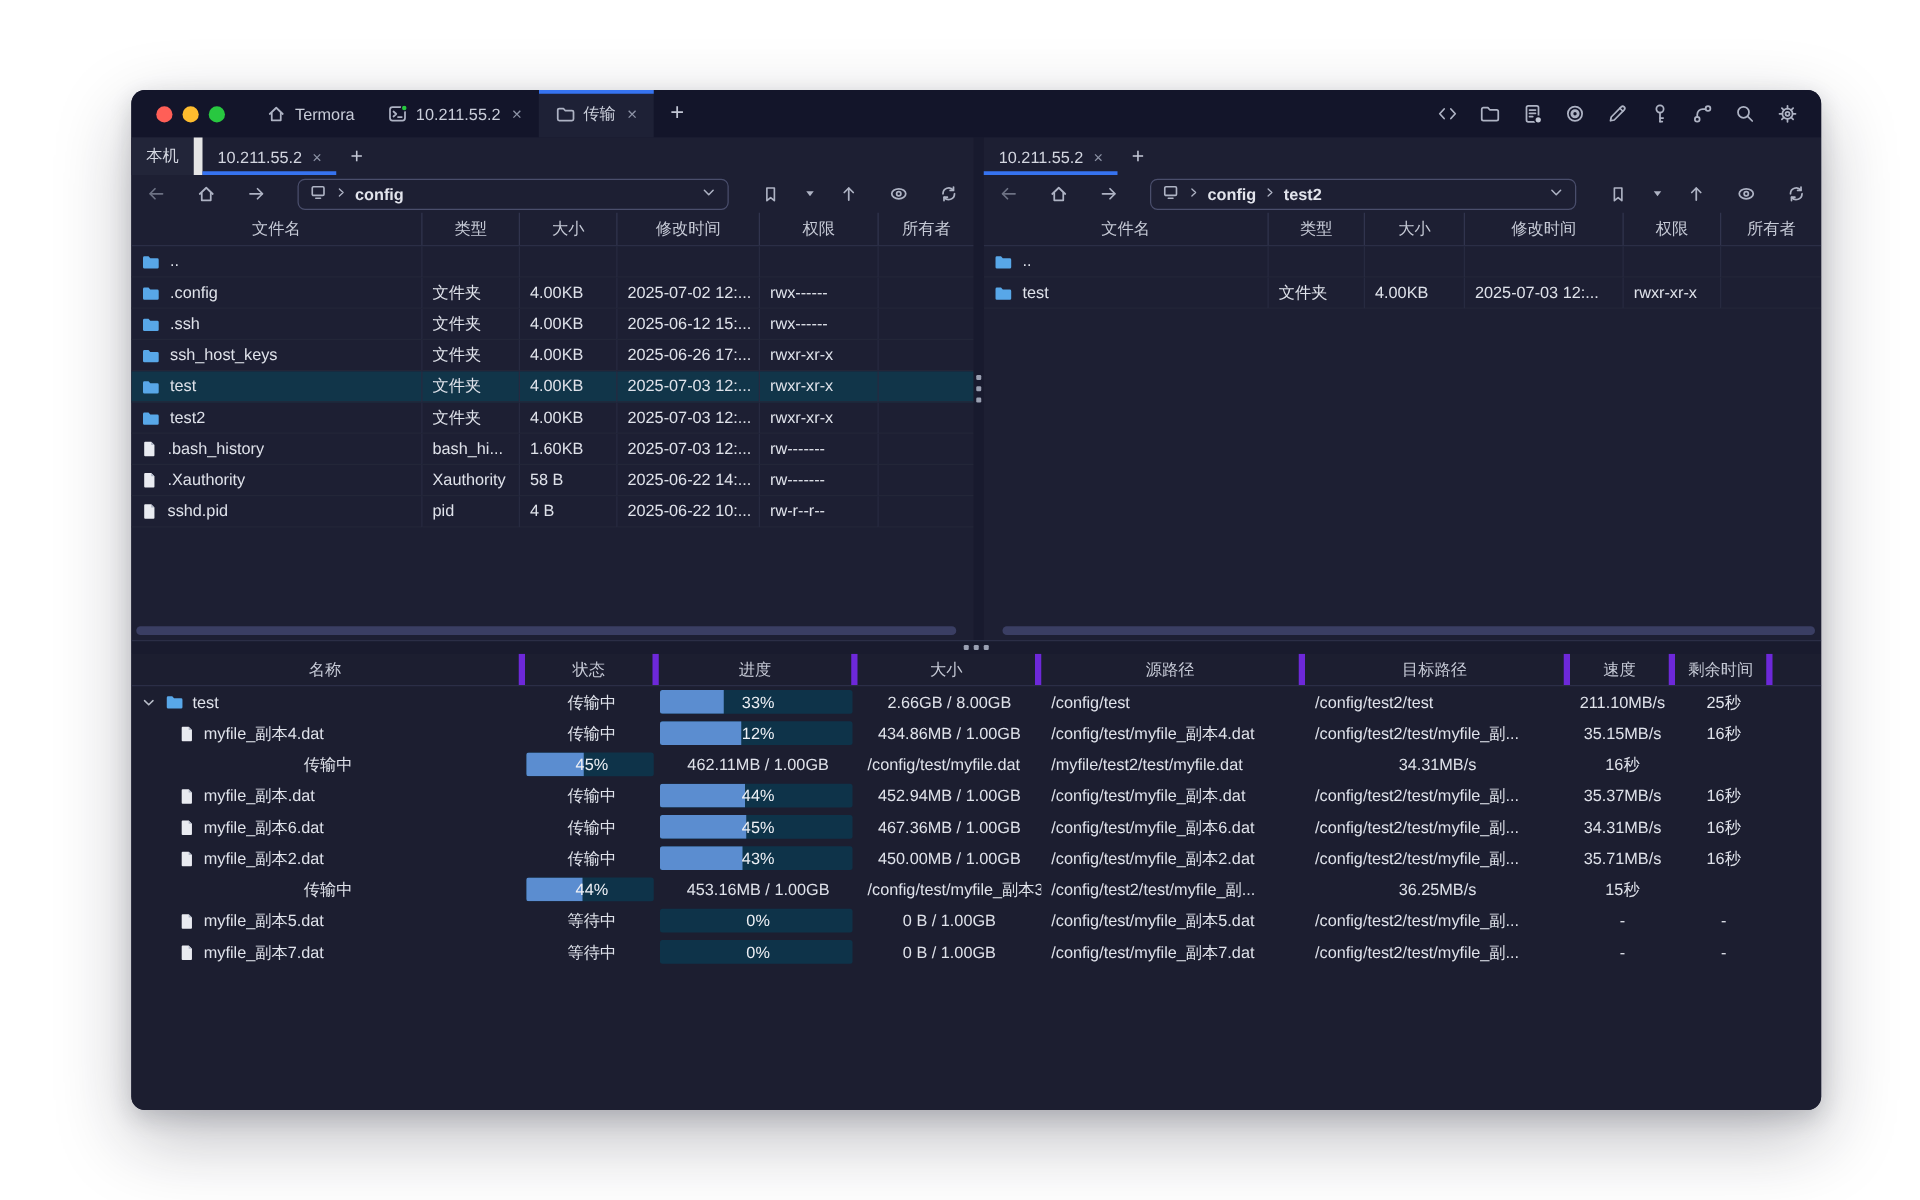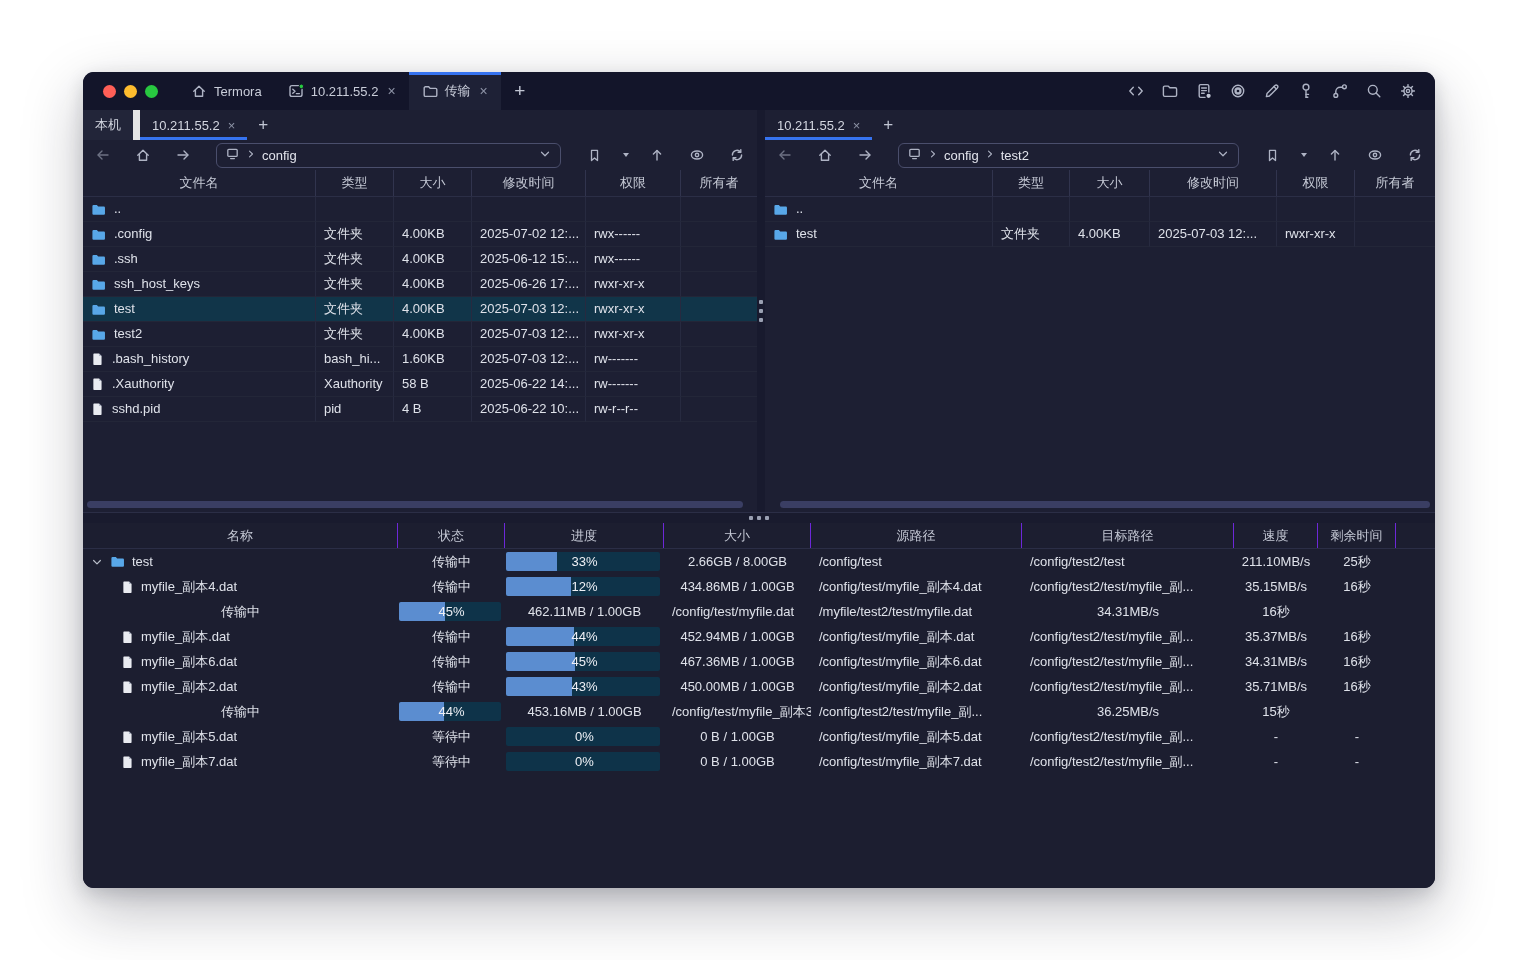--- a/index.html
+++ b/index.html
@@ -1,17 +1,17 @@
 <!DOCTYPE html>
 <html><head>
 <meta charset="utf-8">
 <style>
   html,body{margin:0;padding:0;background:#ffffff;}
   body{width:1536px;height:960px;overflow:hidden;font-family:"Liberation Sans","DejaVu Sans",sans-serif;}
-  .window{position:absolute;left:83px;top:72px;width:1352px;height:816px;background:#1d1f33;border-radius:11px;
+  .window{position:absolute;left:105px;top:72px;width:1352px;height:816px;background:#1d1f33;border-radius:11px;
     overflow:hidden;display:flex;flex-direction:column;color:#dfe2ea;font-size:13px;
     box-shadow:0 22px 60px rgba(20,22,40,.28),0 6px 18px rgba(20,22,40,.16);}
   
   .titlebar{flex:0 0 38px;background:#13152a;display:flex;align-items:stretch;}
   .traffic{display:flex;gap:8px;align-items:center;padding:0 20px 0 20px;}
   .tdot{width:13px;height:13px;border-radius:50%;}
   .tab{display:flex;align-items:center;gap:7px;padding:0 13px;color:#c9cdd9;cursor:default;}
   .tab .close{color:#8d93a6;font-size:14px;margin-left:2px;}
   .tab.active{background:#1e2136;box-shadow:inset 0 3px 0 0 #3673f0;}
   .newtab{width:38px;display:flex;align-items:center;justify-content:center;color:#c2c6d4;font-size:19px;font-weight:300;}
@@ -26,21 +26,21 @@
   .pane.right{flex:1;}
   .vsplit{width:8px;background:#181a2e;position:relative;cursor:col-resize;}
   .vdots{position:absolute;left:50%;top:190px;transform:translateX(-50%);display:flex;flex-direction:column;gap:5px;}
   .vdots i,.hdots i{width:4px;height:4px;background:#9aa0b2;border-radius:1px;display:block;}
   .ptabs{flex:0 0 30px;display:flex;align-items:stretch;}
   .ptab{display:flex;align-items:center;gap:6px;padding:0 12px;position:relative;color:#d3d6e0;}
   .ptab.first{border-right:7px solid #e5e5e5;background:#222539;}
   .ptab.active::after{content:"";position:absolute;left:0;right:0;bottom:0;height:3px;background:#3673f0;}
   .ptab .close{color:#8d93a6;font-size:13px;margin-left:2px;}
   .ptab-plus{width:32px;display:flex;align-items:center;justify-content:center;color:#c2c6d4;font-size:17px;font-weight:300;}
-  .nav{flex:0 0 30px;display:flex;align-items:center;padding:0 8px;gap:16px;}
+  .nav{flex:0 0 30px;display:flex;align-items:center;padding:0 8px;gap:16px;font-weight:bold;}
   .nbtn{width:24px;height:24px;display:flex;align-items:center;justify-content:center;flex:0 0 auto;}
   .nbtn.dim svg.ic{stroke:#6d7284;}
   .pathbox{flex:1;height:23px;border:1px solid #4a4e6c;border-radius:6px;display:flex;align-items:center;gap:5px;
     padding:0 8px;margin:0 5px;min-width:0;color:#e2e4ec;}
   .pathbox .pvchev{margin-left:auto;}
   .caret{width:0;height:0;border-left:3.5px solid transparent;border-right:3.5px solid transparent;border-top:4px solid #aeb3c4;margin-left:1px;}
   
   .ftable{flex:1;position:relative;overflow:hidden;}
   .grid-l{display:grid;grid-template-columns:233px 78px 78px 114px 95px 1fr;}
   .grid-r{display:grid;grid-template-columns:228px 77px 80px 127px 78px 1fr;}
@@ -58,21 +58,21 @@
   .hscroll{position:absolute;height:7px;border-radius:4px;background:#3a3e63;bottom:4px;}
   .pane.left .hscroll{left:4px;right:14px;}
   .pane.right .hscroll{left:15px;right:5px;}
   
   .hsplit{flex:0 0 10px;background:#191b2e;border-top:1px solid #2b2e46;position:relative;cursor:row-resize;}
   .hdots{position:absolute;top:50%;left:50%;transform:translate(-50%,-50%);display:flex;gap:4px;}
   
   .transfer{flex:1;display:flex;flex-direction:column;background:#1c1e30;min-height:0;}
   .grid-t{display:grid;grid-template-columns:315px 107px 159px 147px 211px 212px 84px 78px 1fr;}
   .thead{height:25px;border-bottom:1px solid #2b2e46;}
-  .thead .hcell{border-right:1px solid #6d28d9;}
+  .thead .hcell{border-right:5px solid #6d28d9;}
   .thead .hcell:last-child{border-right:none;}
   .trow{height:25px;}
   .tcell{line-height:25px;white-space:nowrap;overflow:hidden;}
   .tcell.left{padding:0 8px;}
   .tcell.center{text-align:center;}
   .tcell.namec{display:flex;align-items:center;gap:7px;padding-left:8px;}
   .tcell.namec.child{padding-left:38px;}
   .chev{display:flex;align-items:center;flex:0 0 auto;}
   .pcel{position:relative;}
   .ptrack{position:absolute;left:1px;right:4px;top:3px;bottom:3px;background:#0e3349;border-radius:2px;overflow:hidden;}

